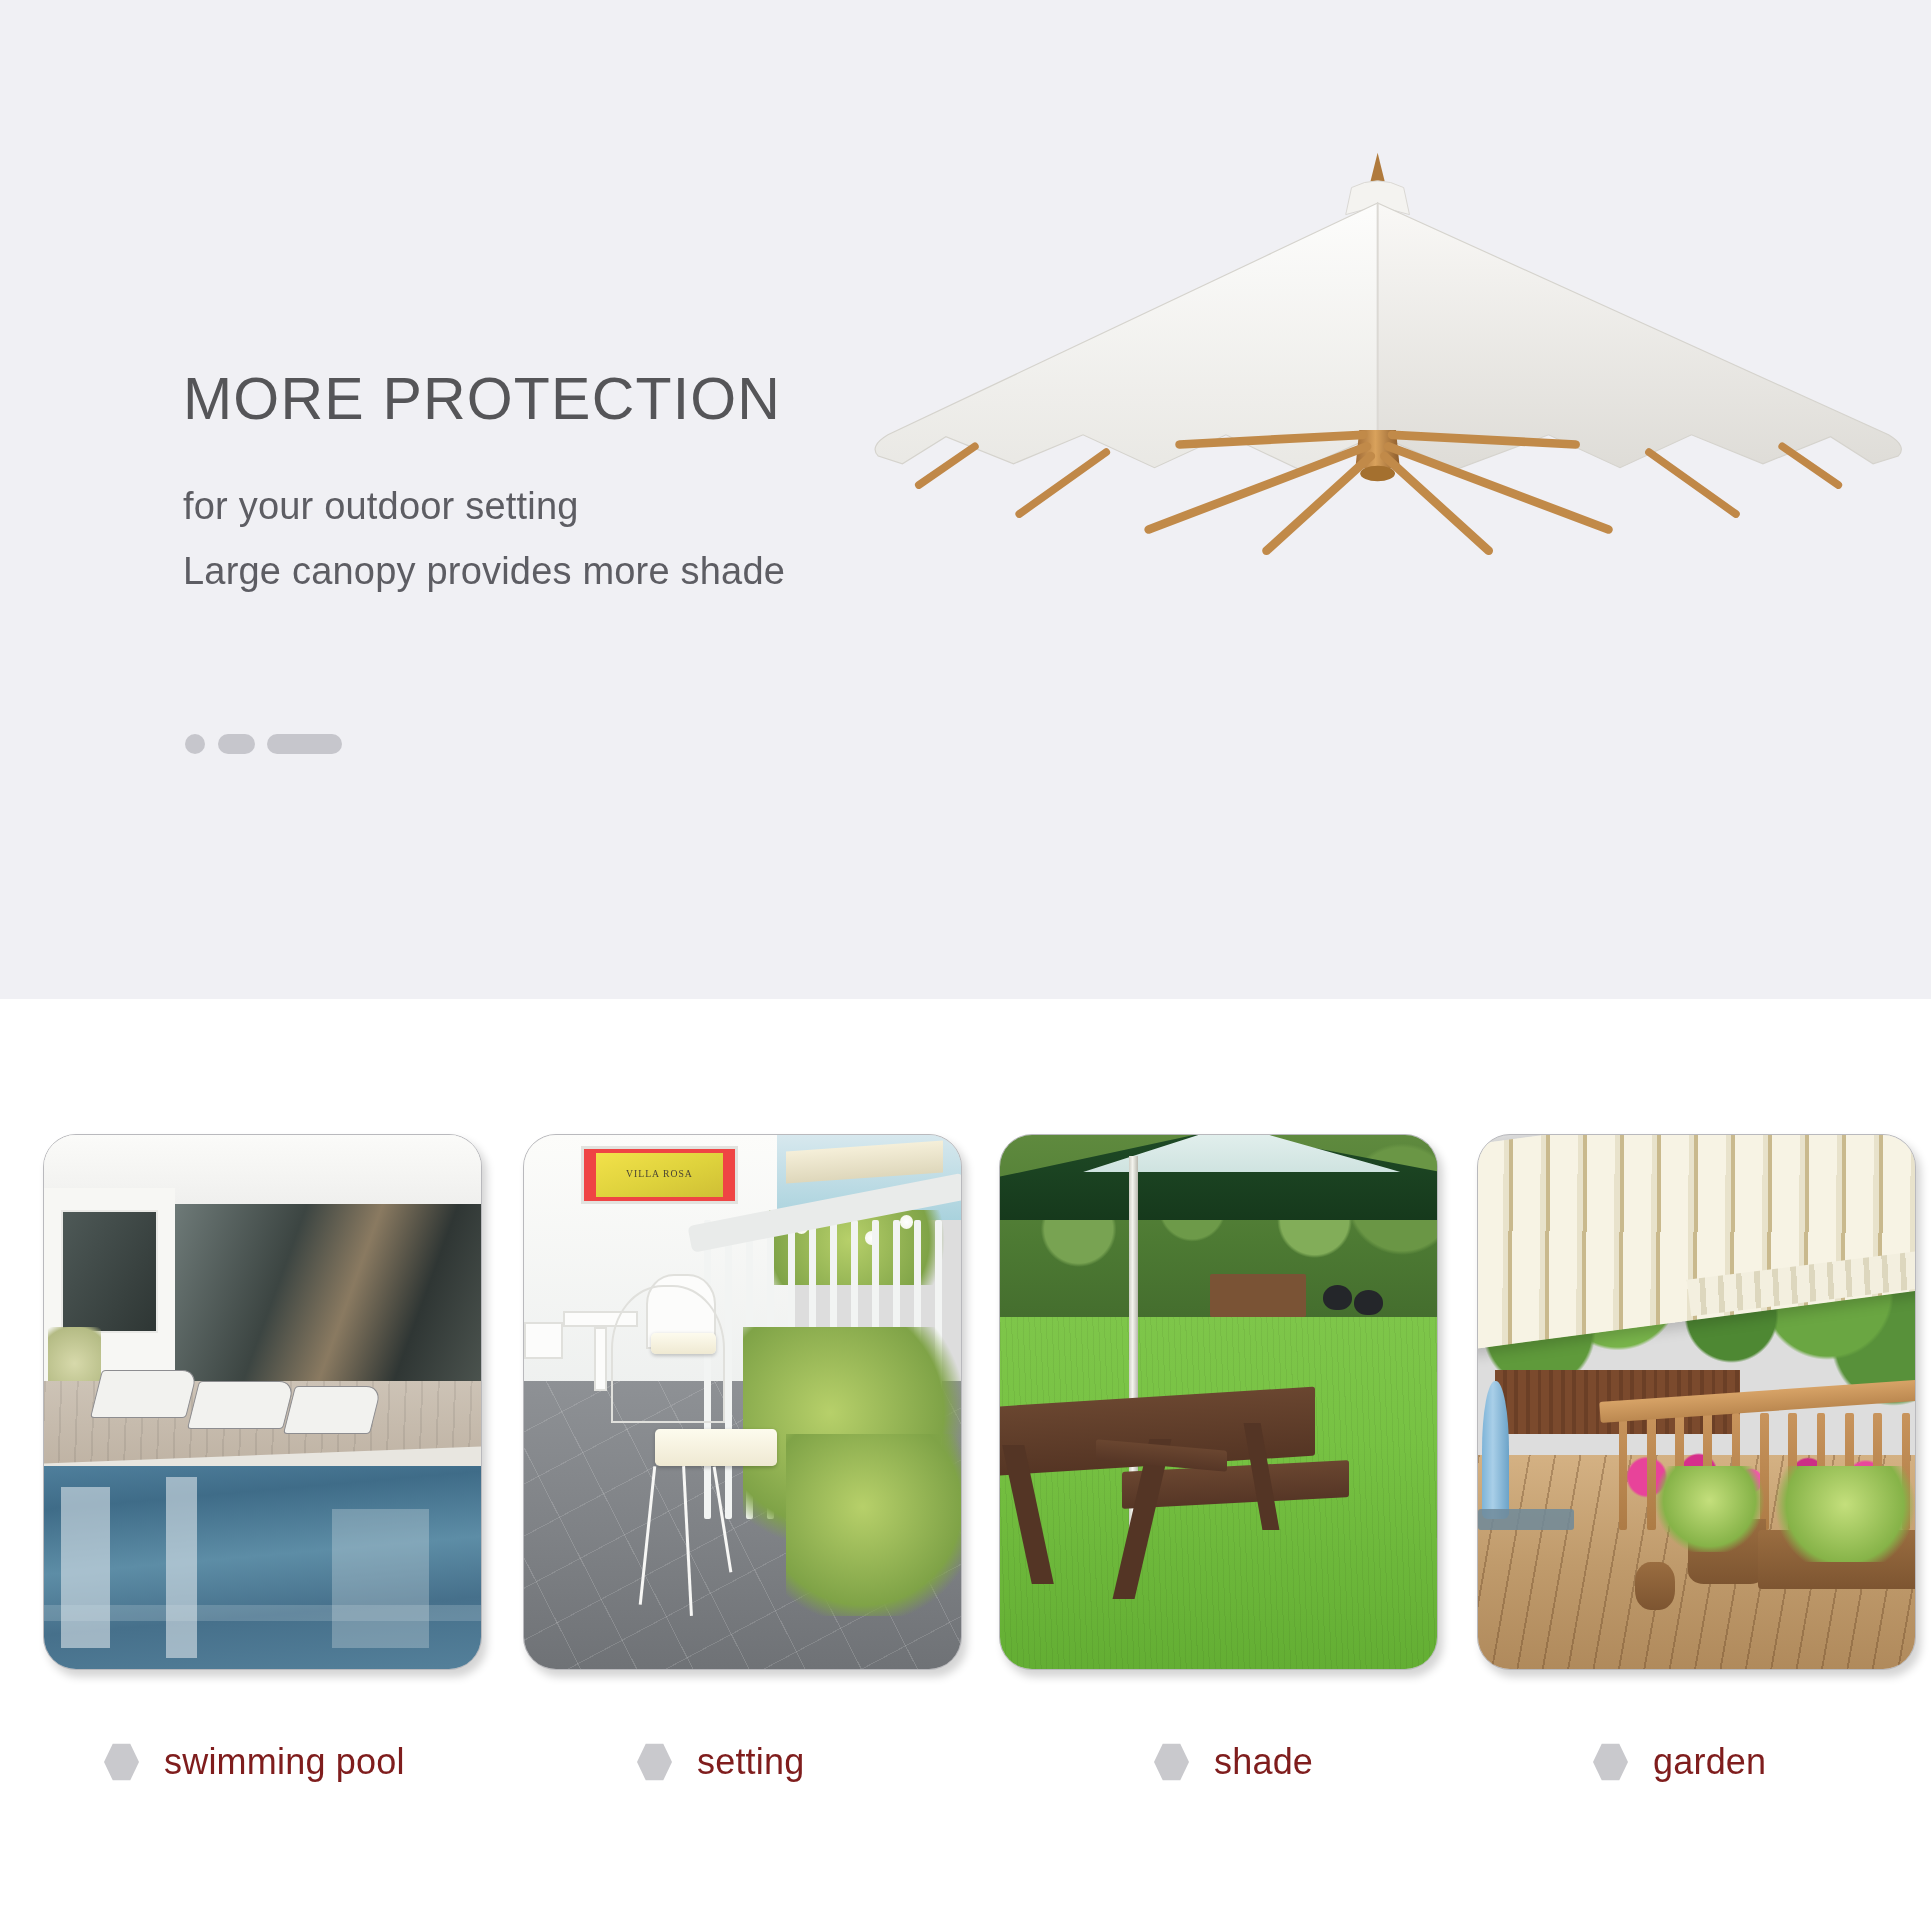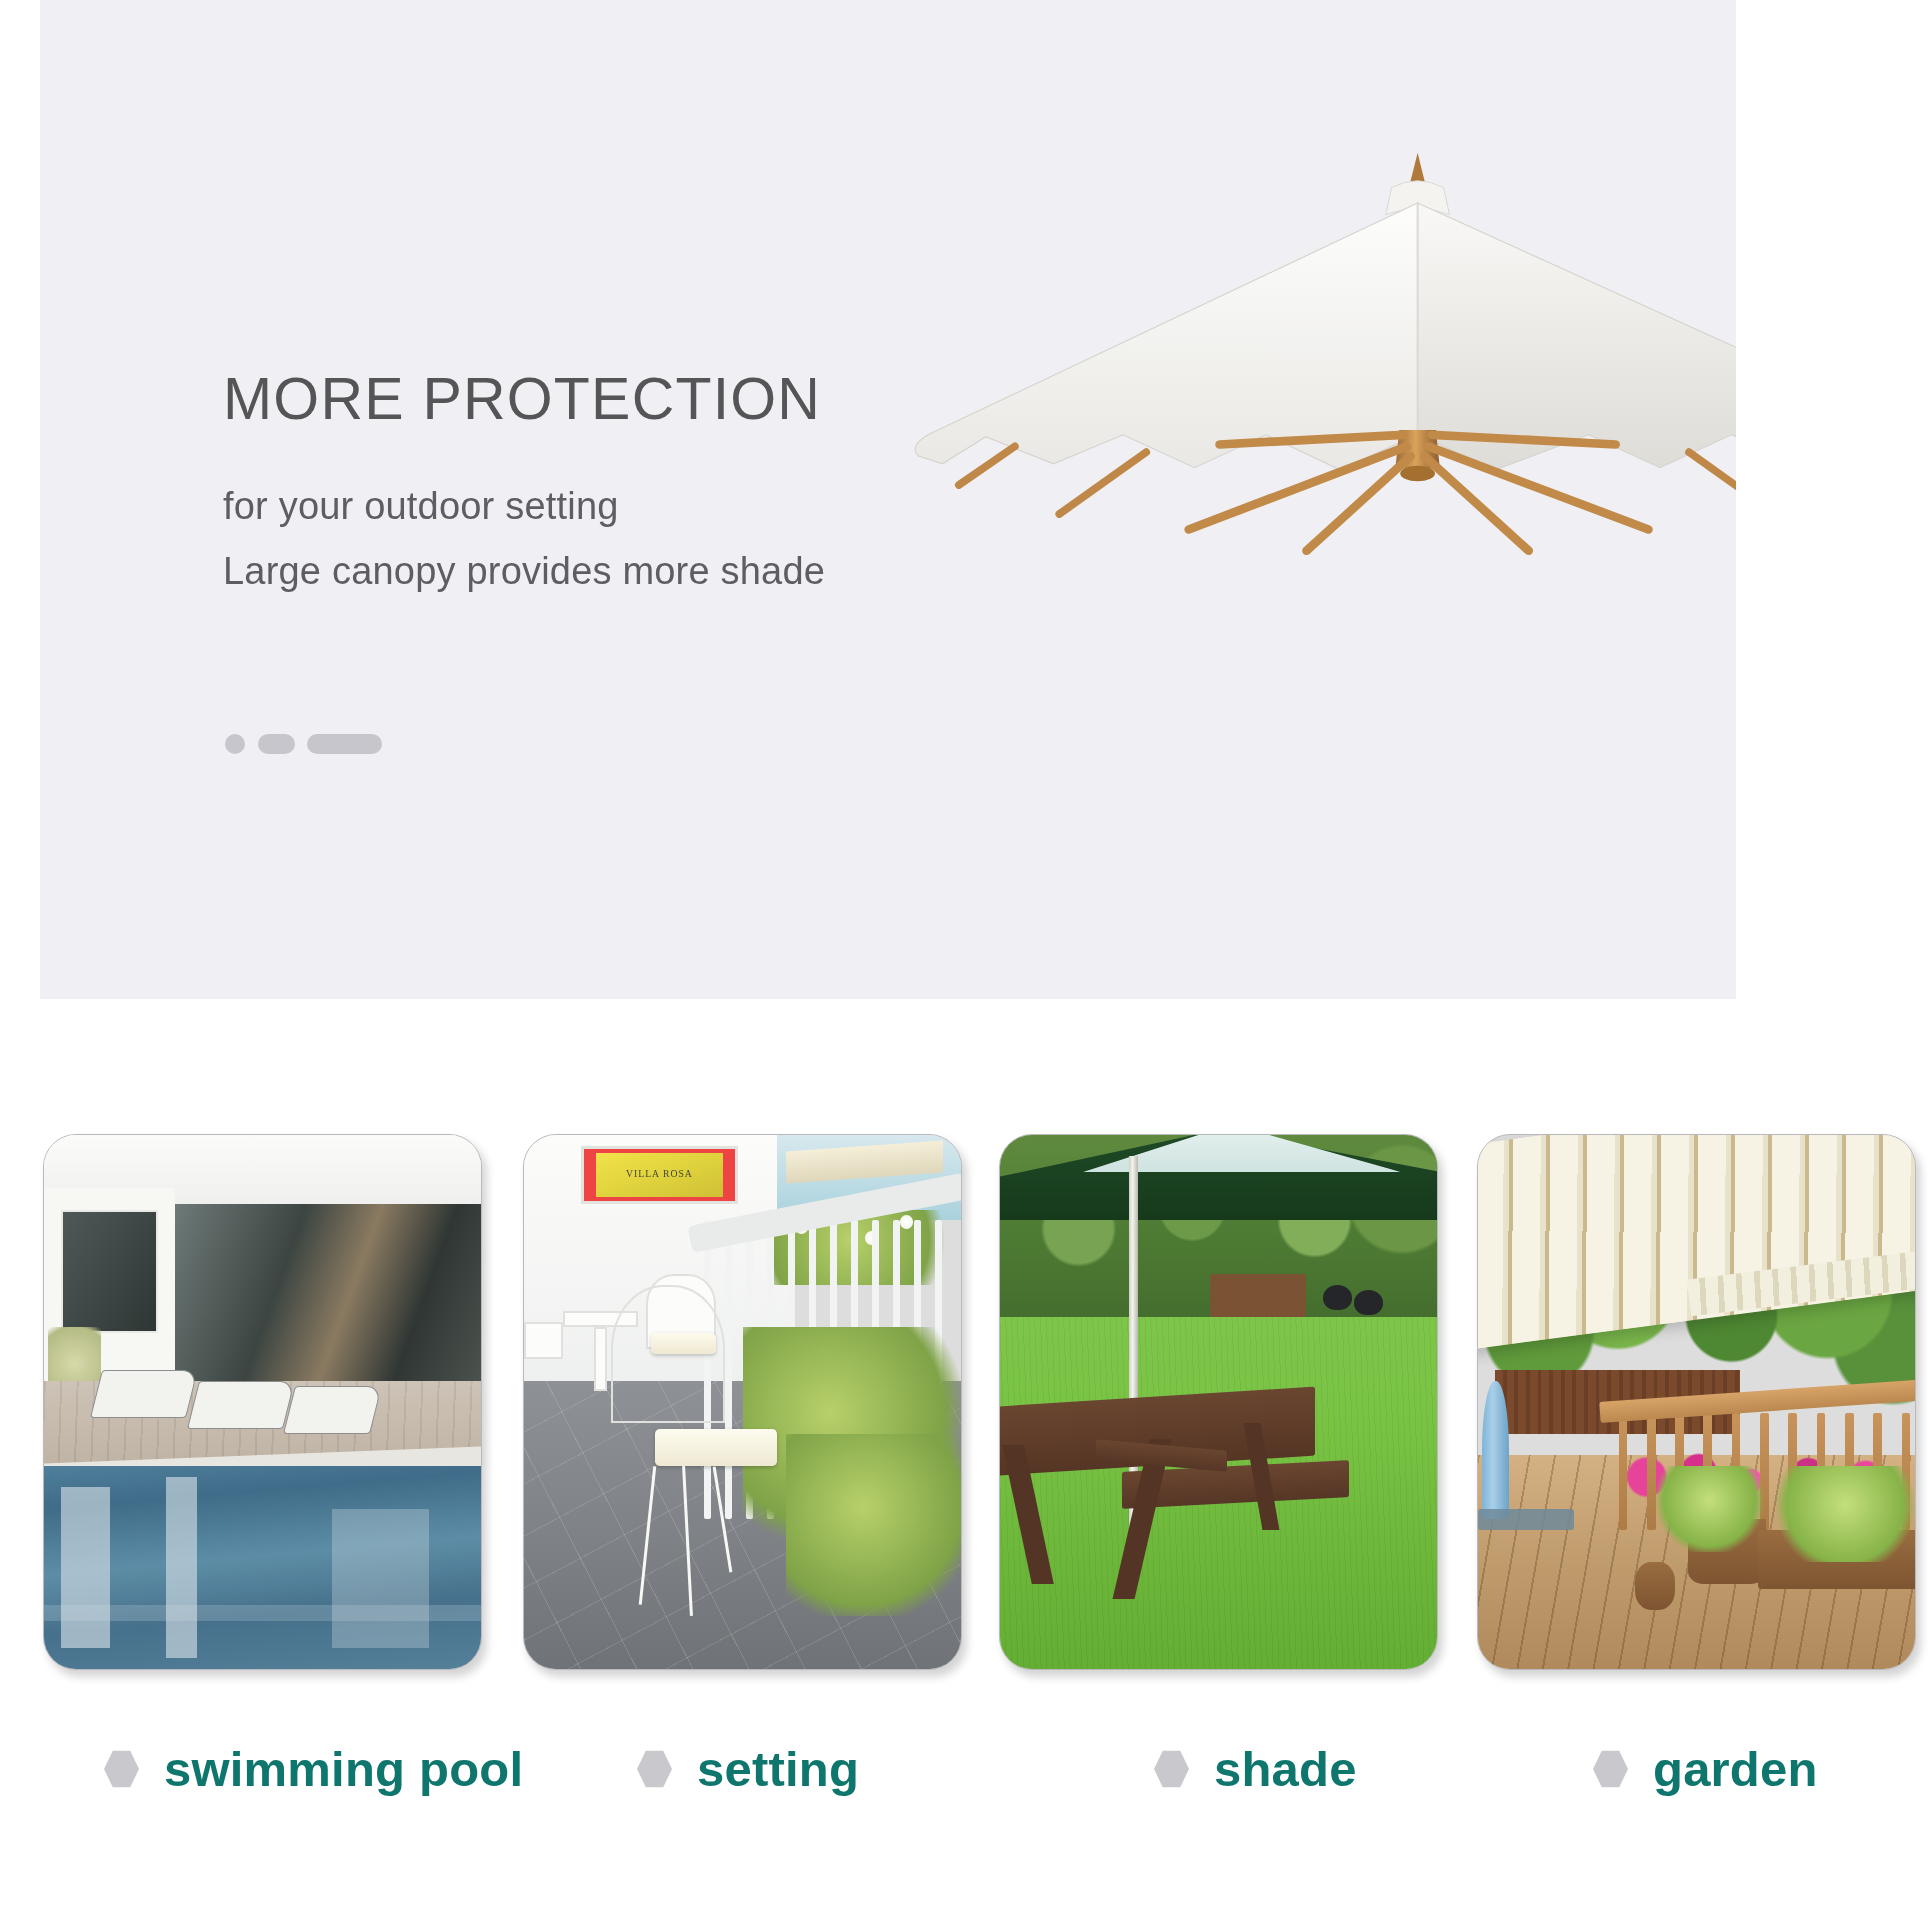--- a/index.html
+++ b/index.html
@@ -6,24 +6,23 @@
   html, body { width:1931px; height:1931px; }
   body {
     font-family:"Liberation Sans", sans-serif;
     background:#ffffff;
     overflow:hidden;
     position:relative;
   }
 
   
   #hero {
-    position:absolute; left:0; top:0; width:1696px; height:999px;
+    position:absolute; left:0; top:0; width:1931px; height:999px;
     background:#f0f0f4;
     overflow:hidden;
-    margin-left:40px;
   }
 
   #hero-copy { position:absolute; left:183px; top:369px; width:792px; }
 
   #hero-title {
     font-size:59px;
     font-weight:300;
     letter-spacing:1.2px;
     color:#555558;
     line-height:1.05;
@@ -74,21 +73,21 @@
   .label-row { position:absolute; top:742px; display:flex; align-items:center; }
   .label-row.l0 { left:104px; }
   .label-row.l1 { left:637px; }
   .label-row.l2 { left:1154px; }
   .label-row.l3 { left:1593px; }
 
   .hex {
     width:35px; height:39px; background:#c9c9cd; margin-right:25px; flex:none;
     clip-path:polygon(25% 3%,75% 3%,100% 50%,75% 97%,25% 97%,0% 50%);
   }
-  .label-text { font-size:49px; font-weight:700; color:#0f766e; letter-spacing:0.2px; white-space:nowrap; }
+  .label-text { font-size:36px; font-weight:400; color:#7f1d1d; letter-spacing:0.2px; white-space:nowrap; }
 
   
 
   
   .pool-sky   { position:absolute; left:0; top:0; width:100%; height:52%; background:linear-gradient(#f3f3f1,#e6e6e2); }
   .pool-soffit{ position:absolute; left:0; top:0; width:100%; height:17%; background:linear-gradient(#fbfbf9,#ececea); }
   .pool-wall  { position:absolute; left:0; top:10%; width:30%; height:42%; background:#f7f7f4; }
   .pool-glass { position:absolute; left:30%; top:13%; width:70%; height:37%;
                 background:linear-gradient(110deg,#6e7a78,#3c4542 35%,#8a7a61 55%,#2f3634 75%,#4d5550); }
   .pool-win   { position:absolute; left:4%; top:14%; width:22%; height:23%;

